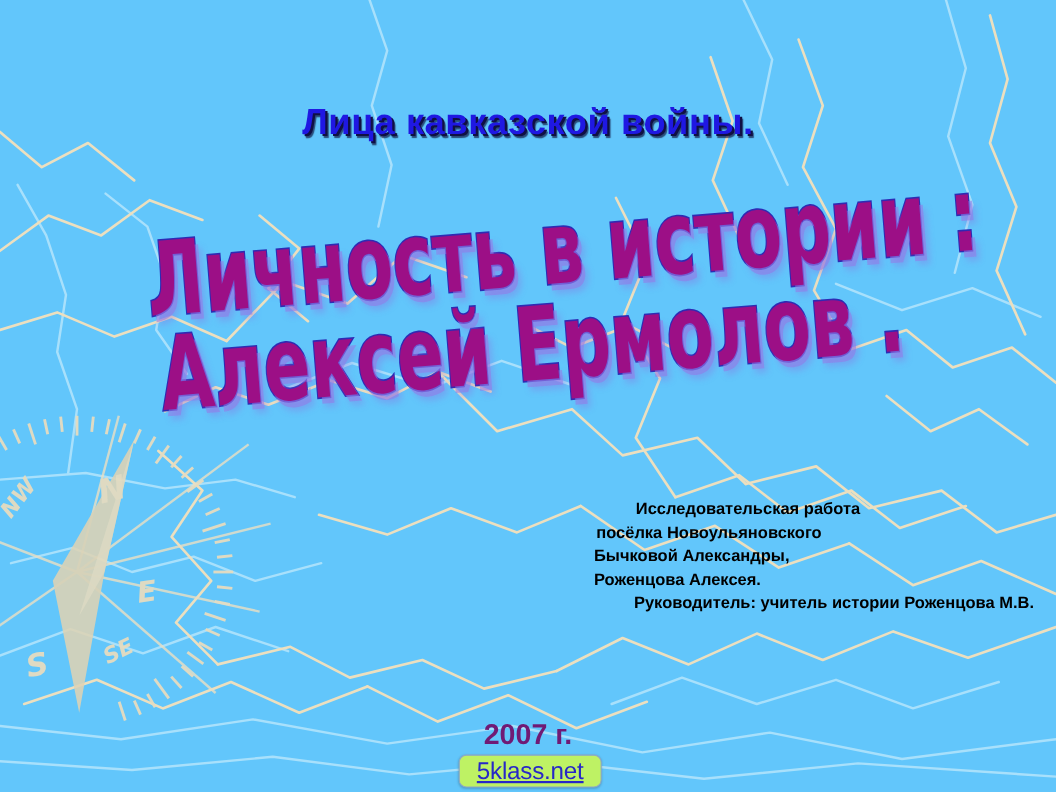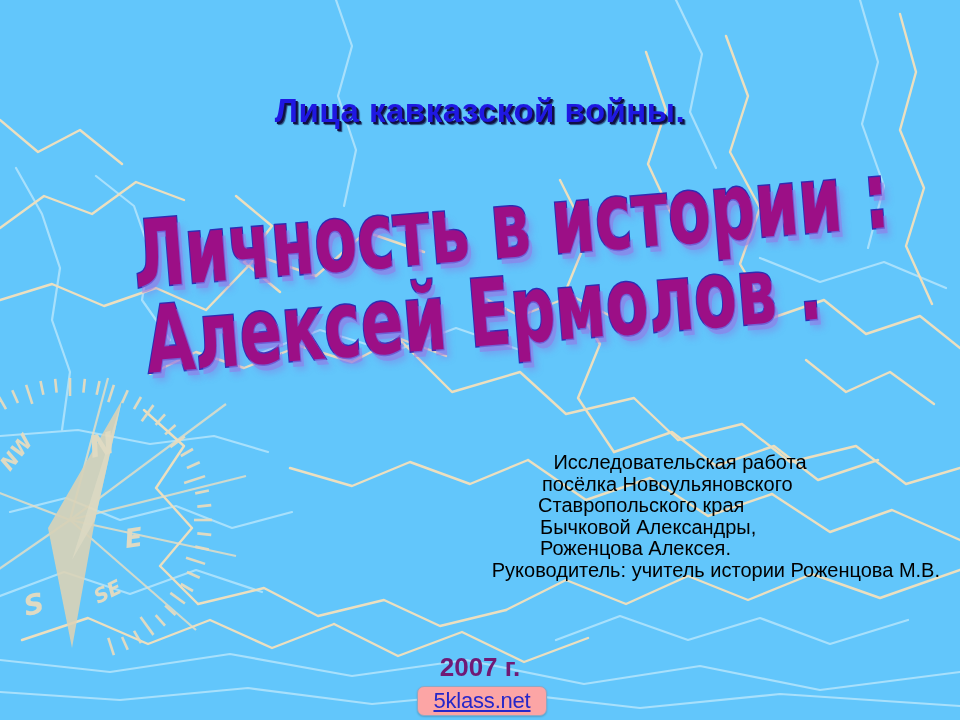--- a/index.html
+++ b/index.html
@@ -70,22 +70,22 @@
   #wa-line-1 { font-size: 76px; }
   #wa-line-2 { font-size: 76px; margin-top: 10px; }
 
   
   #credits {
     position: absolute;
     left: 420px;
     top: 452px;
     width: 520px;
     color: #000000;
-    font-size: 20px;
-    font-weight: normal;
+    font-size: 15px;
+    font-weight: bold;
     line-height: 21.6px;
   }
   .credit-line { white-space: nowrap; }
   .credit-line.c-center { text-align: center; }
   .credit-line.c-indent { padding-left: 122px; }
   .credit-line.c-indent2 { padding-left: 112px; }
   .credit-line.c-indent3 { padding-left: 118px; }
   .credit-line.c-indent4 { padding-left: 120px; }
   .credit-line.c-last { text-align: right; padding-left: 4px; }
 
@@ -102,21 +102,21 @@
   }
 
   
   #watermark {
     position: absolute;
     left: 417px;
     top: 686px;
     width: 130px;
     height: 30px;
     box-sizing: border-box;
-    background: #fca5a5;
+    background: #bef264;
     border: 1px solid #8fa8c4;
     border-radius: 7px;
     box-shadow: 0 1px 2px rgba(0,0,0,0.18);
     display: flex;
     align-items: center;
     justify-content: center;
   }
   #watermark-link {
     font-size: 22px;
     font-weight: normal;
@@ -251,21 +251,20 @@
   <div id="main-title">Лица кавказской  войны.</div>
 
   <div id="wordart">
     <div class="wa-line" id="wa-line-1">Личность в истории :</div>
     <div class="wa-line" id="wa-line-2">Алексей Ермолов .</div>
   </div>
 
   <div id="credits">
     <div class="credit-line c-center">Исследовательская  работа</div>
     <div class="credit-line c-indent">посёлка Новоульяновского</div>
-    <div class="credit-line c-indent3">Ставропольского края</div>
     <div class="credit-line c-indent4">Бычковой Александры,</div>
     <div class="credit-line c-indent4">Роженцова Алексея.</div>
     <div class="credit-line c-last">Руководитель: учитель истории Роженцова М.В.</div>
   </div>
 
   <div id="year">2007 г.</div>
 
   <div id="watermark">
     <span id="watermark-link">5klass.net</span>
   </div>

